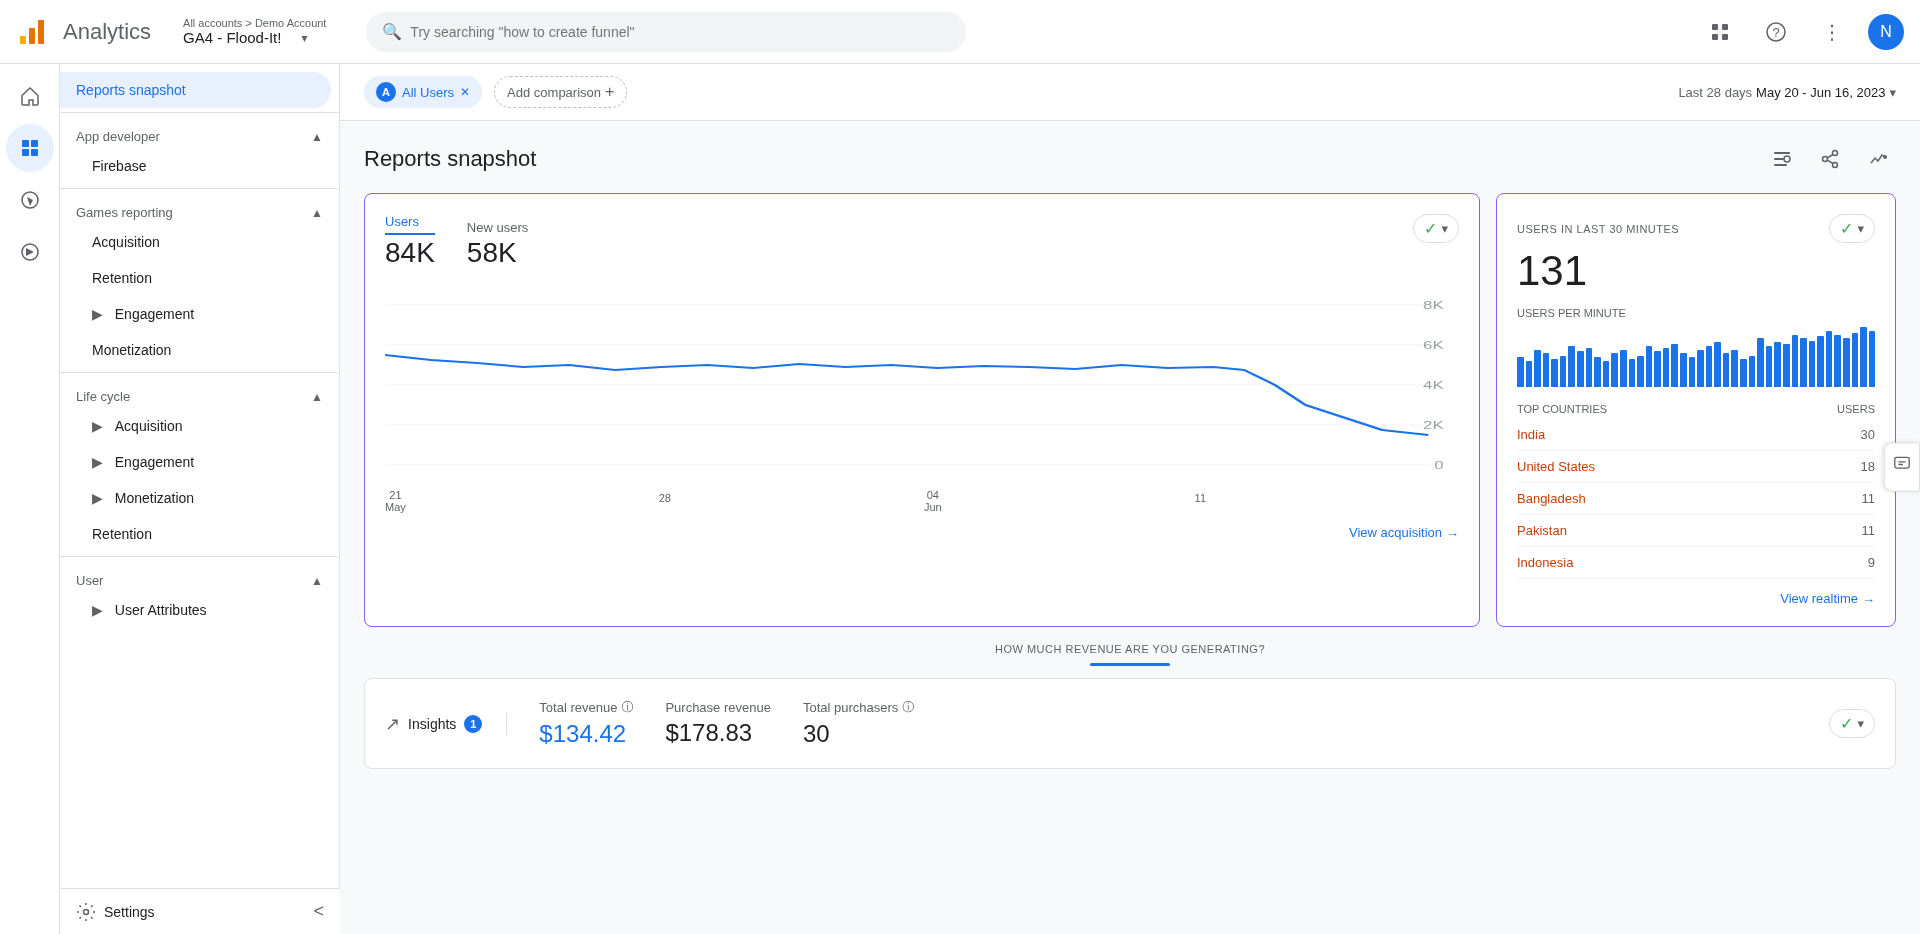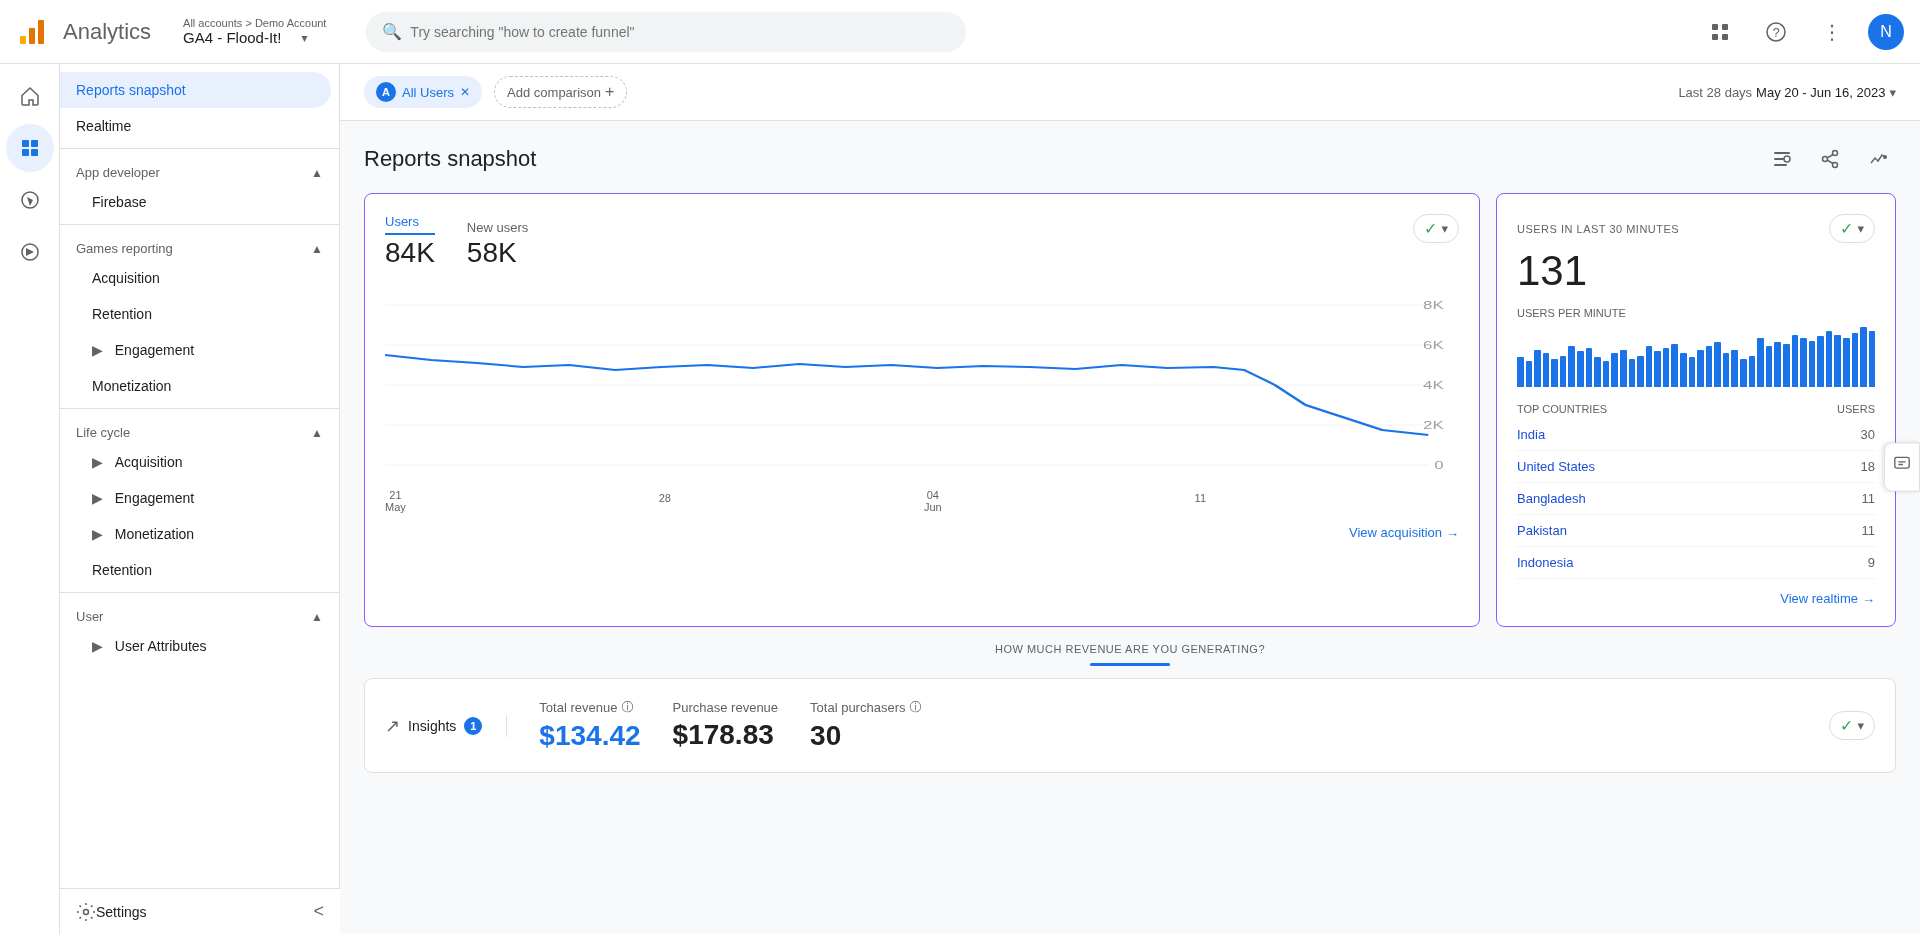--- a/index.html
+++ b/index.html
@@ -141,33 +141,33 @@
 
     
     .bar-chart { display: flex; align-items: flex-end; gap: 2px; height: 60px; margin-bottom: 16px; }
     .bar { background: #1a73e8; border-radius: 1px 1px 0 0; flex: 1; min-width: 4px; }
 
     .countries-table { width: 100%; border-collapse: collapse; }
     .countries-table th { font-size: 11px; color: #5f6368; font-weight: 500; text-align: right; padding: 0 0 4px 0; }
     .countries-table th:first-child { text-align: left; }
     .countries-table td { font-size: 13px; color: #202124; padding: 8px 0; border-bottom: 1px solid #f1f3f4; }
     .countries-table td:last-child { text-align: right; color: #5f6368; }
-    .country-link { color: #1d4ed8; cursor: pointer; text-decoration: none; }
+    .country-link { color: #c2410c; cursor: pointer; text-decoration: none; }
 
     
     .revenue-section { padding: 0 24px 16px 24px; }
     .revenue-question { font-size: 11px; font-weight: 500; color: #5f6368; text-transform: uppercase; letter-spacing: 0.5px; text-align: center; margin-bottom: 8px; }
     .revenue-underline { width: 80px; height: 3px; background: #1a73e8; margin: 0 auto 12px auto; border-radius: 2px; }
     .revenue-card {
       background: #fff; border-radius: 8px; border: 1px solid #e0e0e0;
       padding: 20px; display: flex; align-items: center; gap: 32px;
     }
     .revenue-metric { display: flex; flex-direction: column; }
     .revenue-label { font-size: 13px; color: #5f6368; display: flex; align-items: center; gap: 4px; margin-bottom: 4px; }
-    .revenue-value { font-size: 28px; font-weight: 700; color: #202124; }
+    .revenue-value { font-size: 24px; font-weight: 400; color: #202124; }
     .revenue-value.blue { color: #1a73e8; }
     .insights-badge { background: #1a73e8; color: #fff; border-radius: 50%; width: 18px; height: 18px; display: flex; align-items: center; justify-content: center; font-size: 11px; font-weight: 600; }
 
     
     .feedback-btn {
       position: fixed; right: 0; top: 50%; transform: translateY(-50%);
       background: #fff; border: 1px solid #e0e0e0; border-radius: 8px 0 0 8px;
       padding: 12px 8px; cursor: pointer; color: #5f6368; font-size: 18px;
       box-shadow: -2px 0 4px rgba(0,0,0,0.1);
     }
@@ -245,23 +245,20 @@
       <svg width="22" height="22" viewBox="0 0 22 22">
           <circle cx="11" cy="11" r="8" stroke="#5f6368" stroke-width="1.5" fill="none"></circle>
           <path d="M7 15V7l8 4-8 4z" fill="#5f6368"></path>
         </svg>
     </div>
   </div>
 
   <div class="sidebar">
     <div class="sidebar-item active">
       <span>Reports snapshot</span>
-    </div>
-    <div class="sidebar-item">
-      <span>Realtime</span>
     </div>
 
     <div class="divider"></div>
 
     <div class="sidebar-section-header">
       <span>App developer</span>
       <span class="chevron">▲</span>
     </div>
     <div class="sidebar-item sub">
       <span>Firebase</span>
@@ -558,21 +555,21 @@
           <span class="check-icon">✓</span>
           <span>▾</span>
         </button>
       </div>
     </div>
 
   </div>
 </div>
 
 <div class="sidebar-bottom">
-  <div style="display:flex;align-items:center;cursor:pointer;">
+  <div style="display:flex;align-items:center;gap:8px;cursor:pointer;">
     <svg width="20" height="20" viewBox="0 0 20 20">
         <circle cx="10" cy="10" r="2.5" stroke="#5f6368" stroke-width="1.5" fill="none"></circle>
         <path d="M10 1v2M10 17v2M1 10h2M17 10h2M3.5 3.5l1.4 1.4M15.1 15.1l1.4 1.4M3.5 16.5l1.4-1.4M15.1 4.9l1.4-1.4" stroke="#5f6368" stroke-width="1.5"></path>
       </svg>
     <span style="font-size:14px;color:#202124;">Settings</span>
   </div>
   <div style="cursor:pointer;font-size:18px;color:#5f6368;">&lt;</div>
 </div>
 
 <div class="feedback-btn" title="Feedback">

